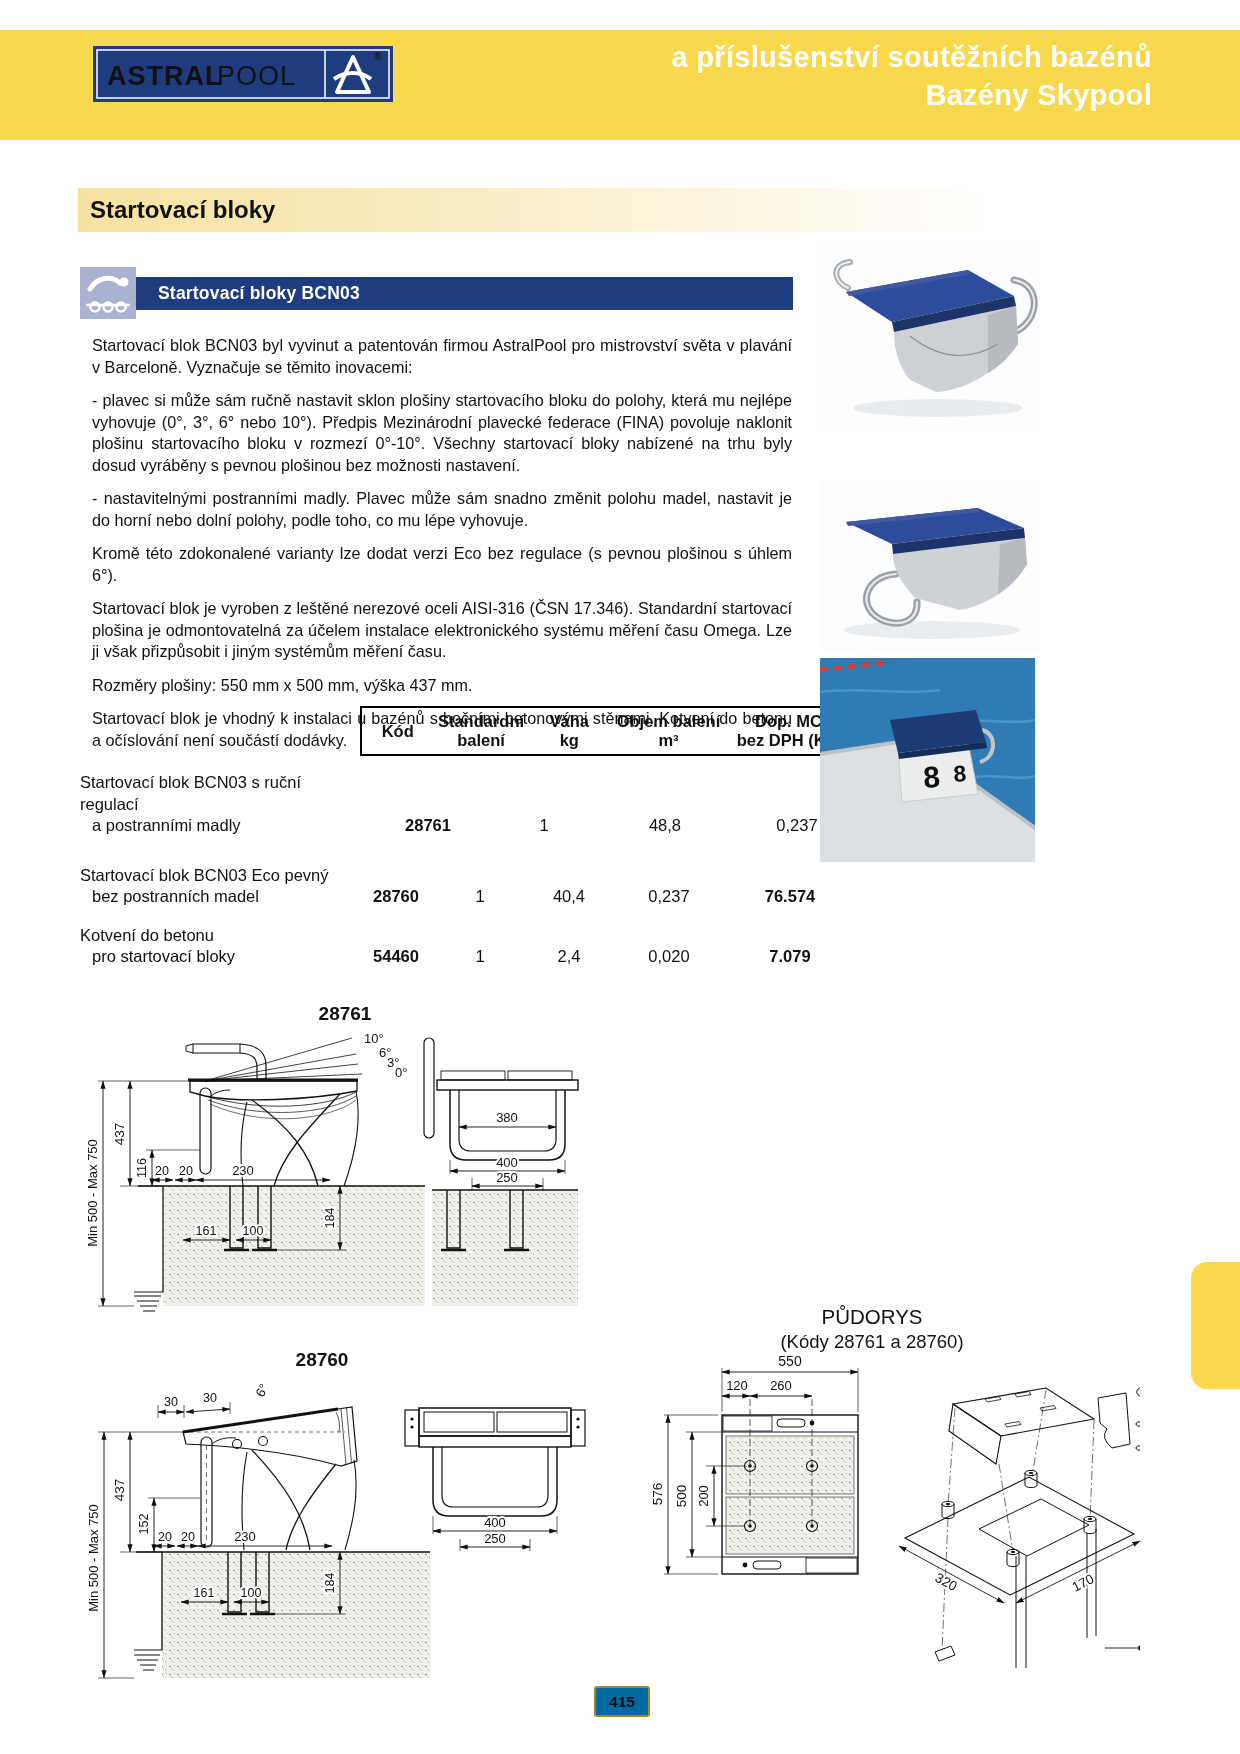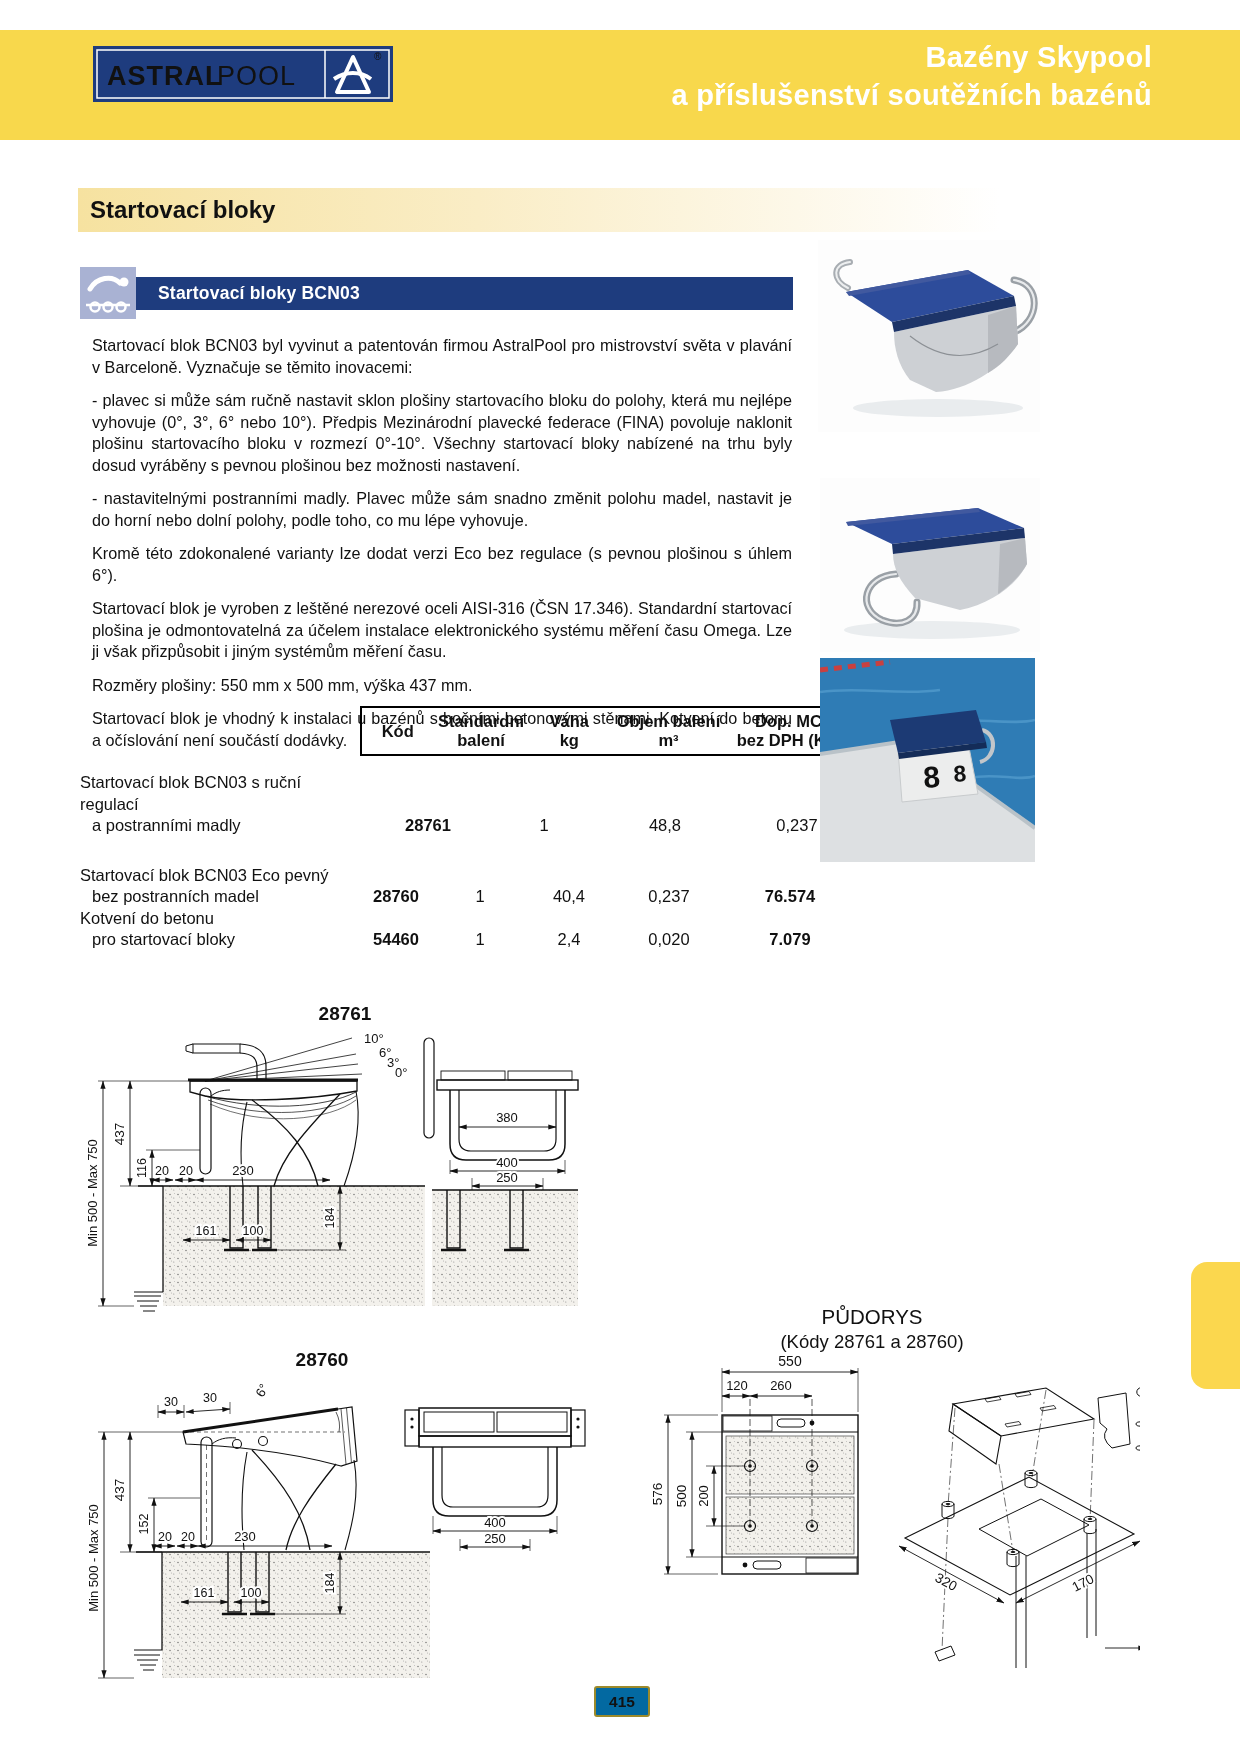--- a/index.html
+++ b/index.html
@@ -37,21 +37,21 @@
   .pt-grid {display:grid; grid-template-columns:280px 72px 96px 82px 118px 124px;}
   .pt-headbox {grid-column:2/7; border:2px solid #000; padding:4px 0; display:grid;
                grid-template-columns:72fr 96fr 82fr 118fr 124fr;}
   .pt-hcell {display:flex; flex-direction:column; justify-content:center; text-align:center;
              font-weight:bold; line-height:19px;}
   .pt-row {display:grid; grid-template-columns:280px 72px 96px 82px 118px 124px; align-items:end;
            line-height:21.5px;}
   .pt-row .l2 {padding-left:12px;}
   .pt-val {text-align:center;}
   .b {font-weight:bold;}
-  .rmt16 {margin-top:16px;gap:32px;} .rmt28 {margin-top:28px;} .rmt17 {}
+  .rmt16 {margin-top:16px;gap:32px;} .rmt28 {margin-top:28px;} .rmt17 {margin-top:17px;}
 
   
   .abs {position:absolute;}
 
   
   svg text {font-family:"Liberation Sans", sans-serif; fill:#111;}
   svg .halo {paint-order:stroke; stroke:#ffffff; stroke-width:4px;}
   svg .ln {stroke:#111; fill:none;}
   svg .dim {stroke:#111; stroke-width:.9; fill:none;}
   svg .ext {stroke:#111; stroke-width:.65; fill:none;}
@@ -78,22 +78,22 @@
       <text x="14" y="39" font-size="27" font-weight="bold" fill="#fff" letter-spacing="1">ASTRAL</text>
       <text x="124" y="39" font-size="27" fill="#fff" letter-spacing="1">POOL</text>
       <line x1="232" y1="4" x2="232" y2="52" stroke="#fff" stroke-width="1.5"></line>
       <g fill="none" stroke="#fff" stroke-width="4" stroke-linejoin="round">
         <path d="M260,11 L244,46 L276,46 Z"></path>
         <path d="M241,33 C253,25 267,25 278,33"></path>
       </g>
       <text x="281" y="14" font-size="10" fill="#fff">®</text>
     </svg>
     <div class="header-titles">
+      <div>a příslušenství soutěžních bazénů</div>
       <div>Bazény Skypool</div>
-      <div>a příslušenství soutěžních bazénů</div>
     </div>
   </div>
 
   <div class="section-bar">
     <span>Startovací bloky</span>
   </div>
 
   <div class="swimmer-box">
     <svg width="56" height="52" viewBox="0 0 56 52">
       <g fill="none" stroke="#fff">

